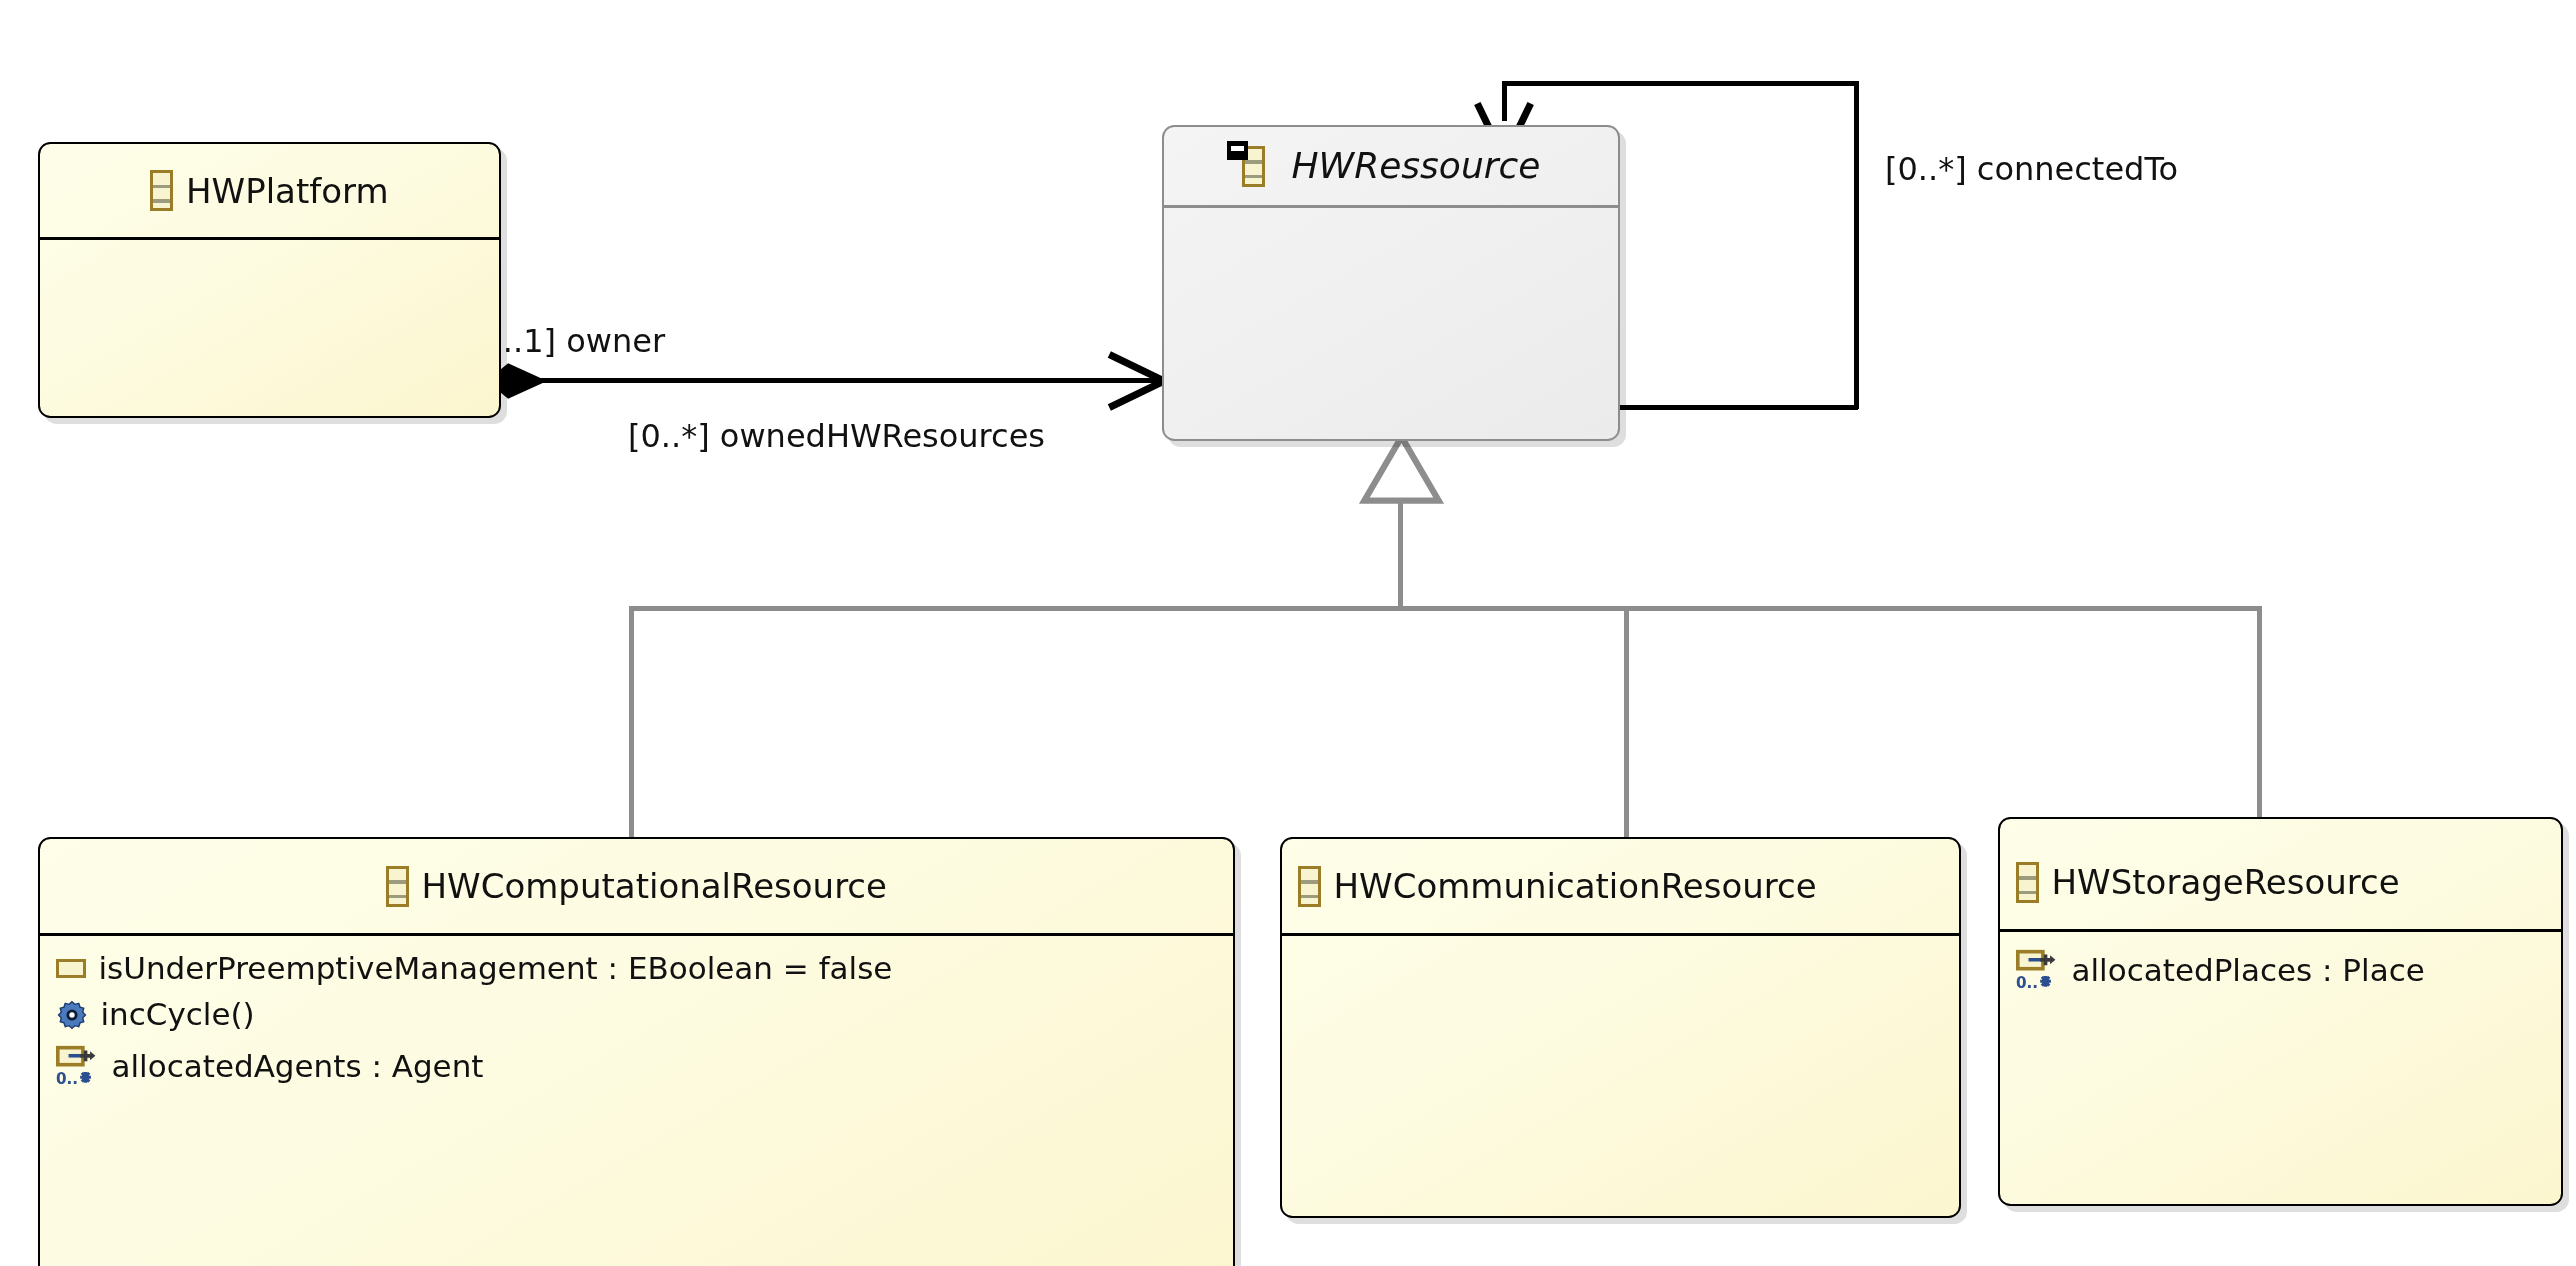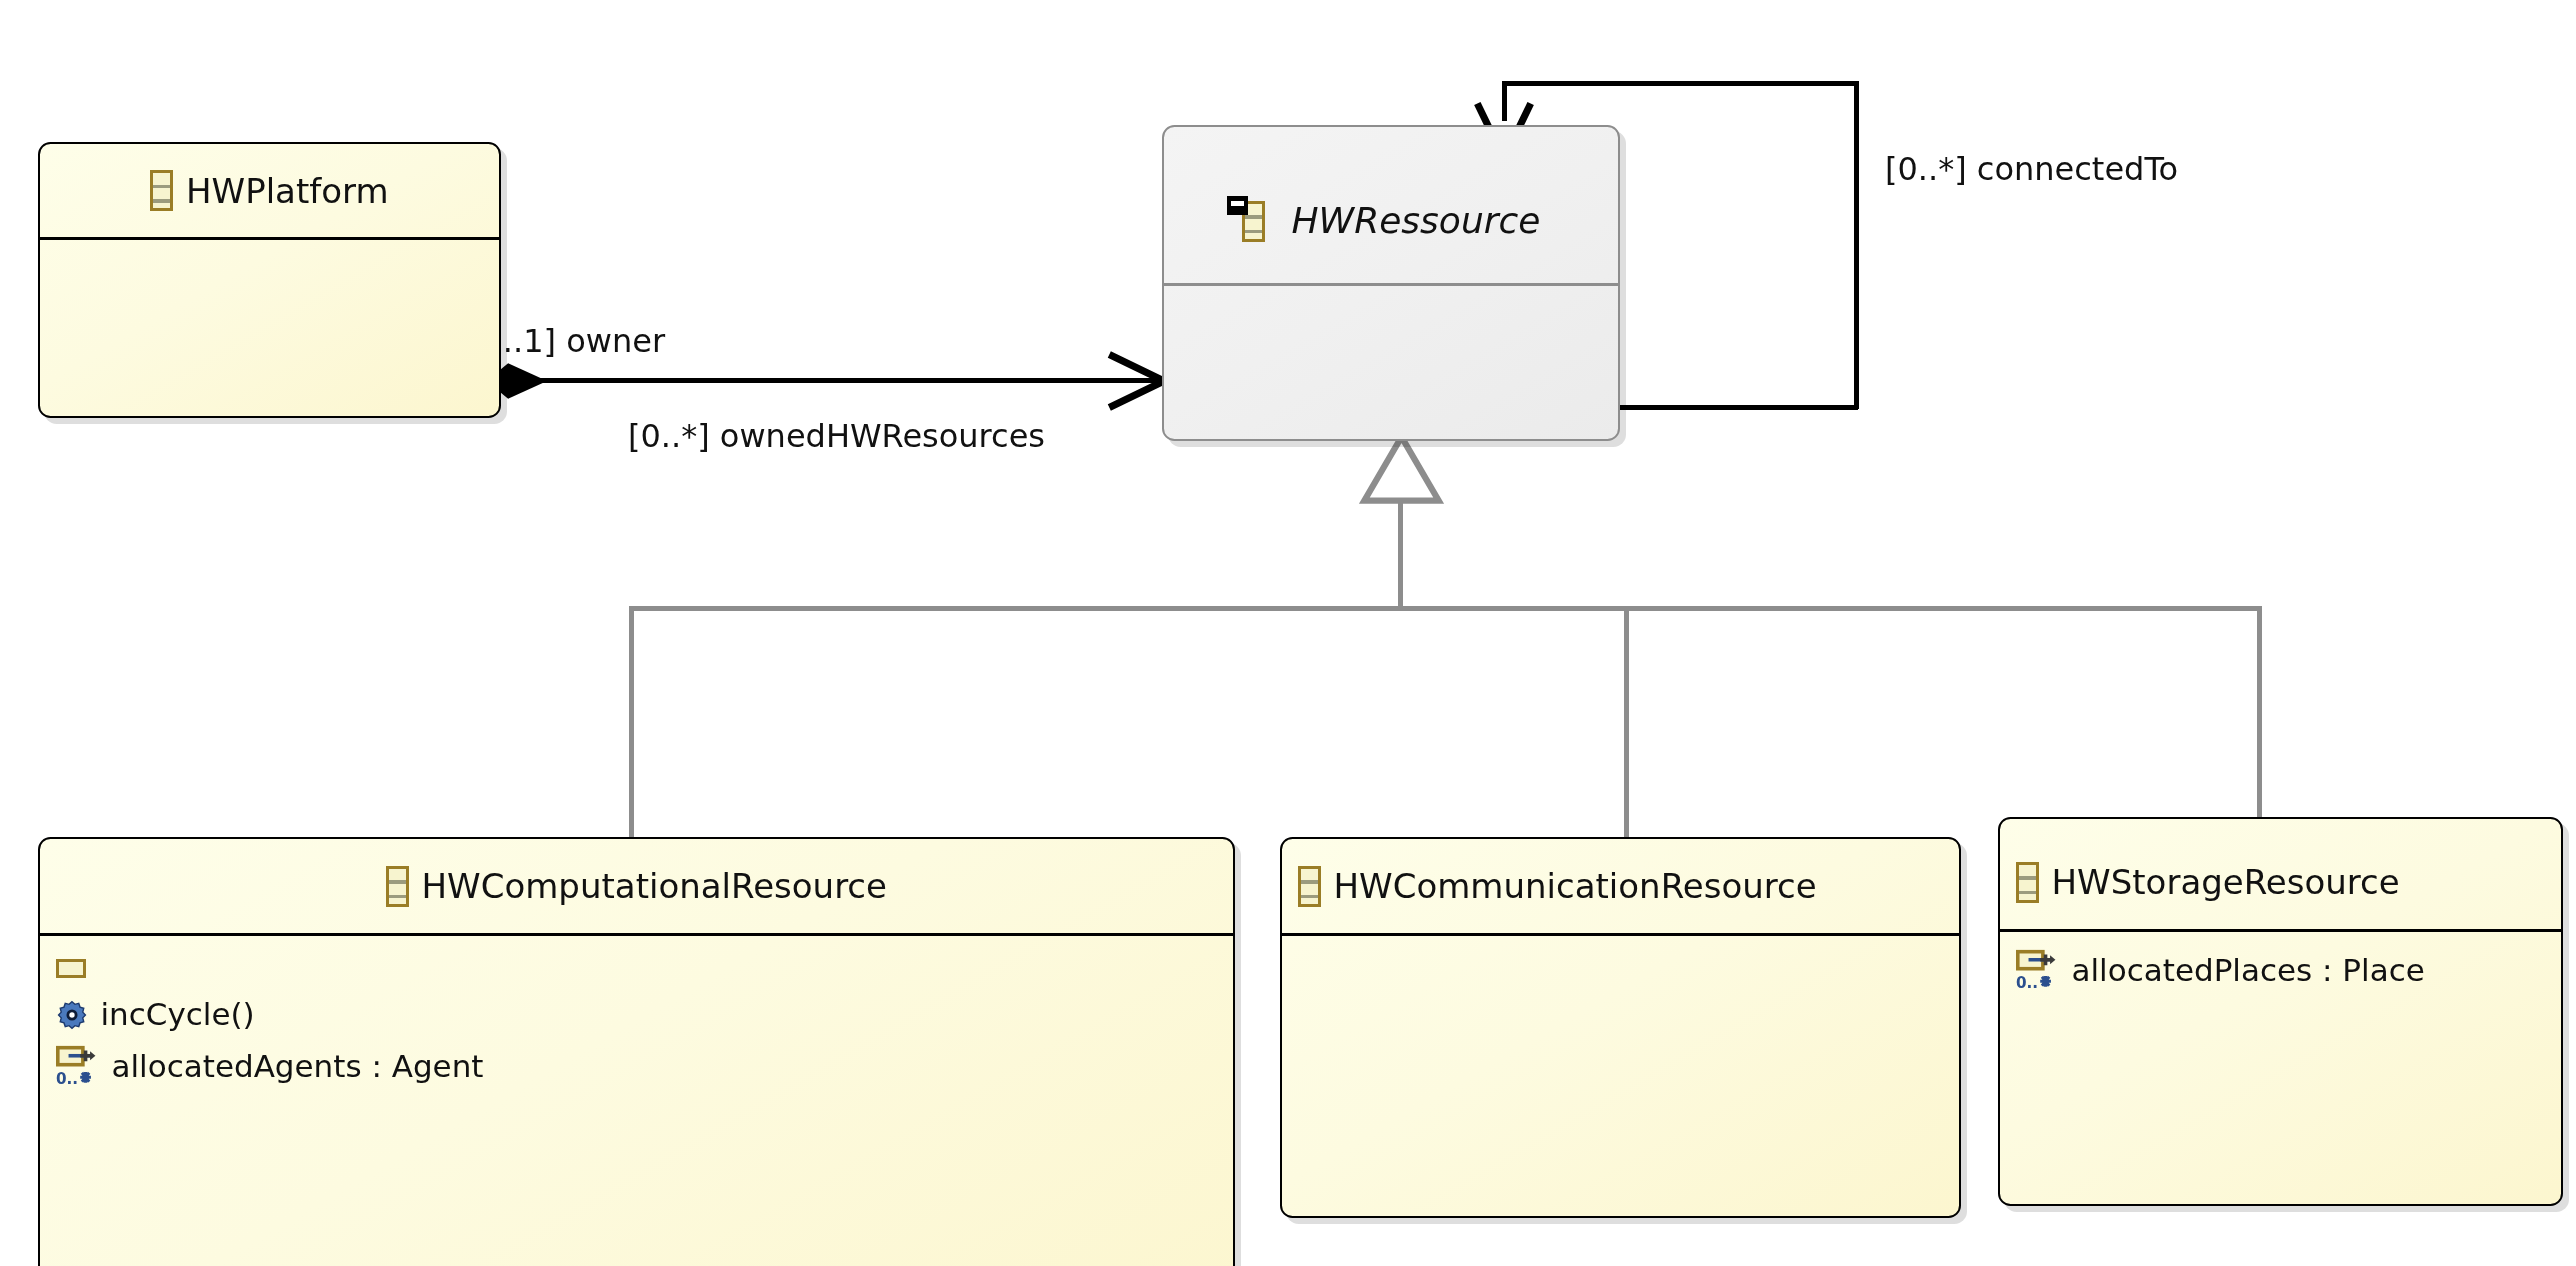--- a/index.html
+++ b/index.html
@@ -113,21 +113,21 @@
         <span class="cname">HWPlatform</span>
       </div>
       <div class="sep"></div>
       <div class="features"></div>
     </div>
   </div>
 
   <div class="uclass abstract" style="left:1162px;top:125px;width:458px;height:316px;">
     <div class="shadow"></div>
     <div class="body">
-      <div class="hdr" style="height:124px;margin-top:32px;">
+      <div class="hdr" style="height:78px;">
         <span class="ico ico-eclass" style="margin-right:27px;">
           <i class="b1"></i>
             <i class="b2"></i>
           <span class="abadge"></span>
         </span>
         <span class="cname ital">HWRessource</span>
       </div>
       <div class="sep"></div>
       <div class="features"></div>
     </div>
@@ -141,20 +141,21 @@
             <i class="b1"></i>
             <i class="b2"></i>
           </span>
         <span class="cname">HWComputationalResource</span>
       </div>
       <div class="sep"></div>
       <div class="features">
 
         <div class="feat">
           <span class="ico ico-attr"></span>
+          <span class="ftxt">isUnderPreemptiveManagement : EBoolean = false</span>
         </div>
 
         <div class="feat">
           <span class="ico ico-oper">
             <svg viewBox="0 0 36 36" width="32" height="32">
               <path d="M18 3 l3.3 3.0 4.3-1.1 1.4 4.2 4.2 1.4-1.1 4.3 3.0 3.2-3.0 3.2 1.1 4.3-4.2 1.4-1.4 4.2-4.3-1.1-3.3 3.0-3.3-3.0-4.3 1.1-1.4-4.2-4.2-1.4 1.1-4.3-3.0-3.2 3.0-3.2-1.1-4.3 4.2-1.4 1.4-4.2 4.3 1.1z" fill="#4a79bd" stroke="#1d3a6e" stroke-width="1.6"></path>
               <circle cx="18" cy="18" r="6.2" fill="#0e1c38"></circle>
               <circle cx="18" cy="18" r="3.0" fill="#ffffff"></circle>
             </svg>
           </span>

